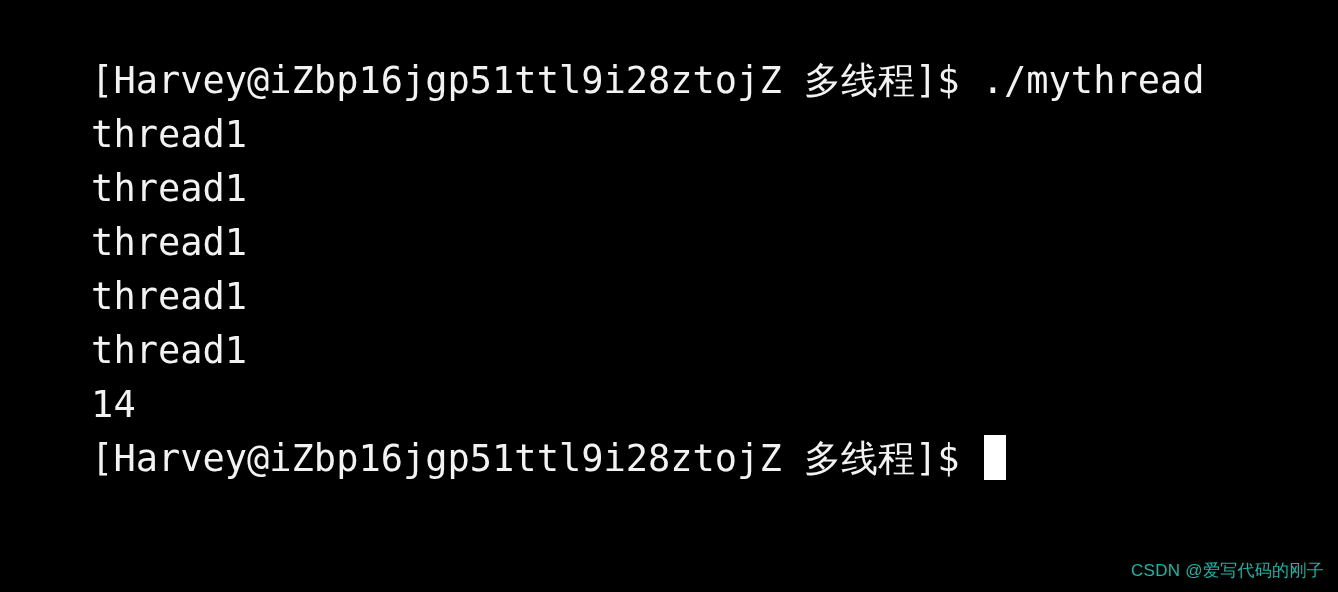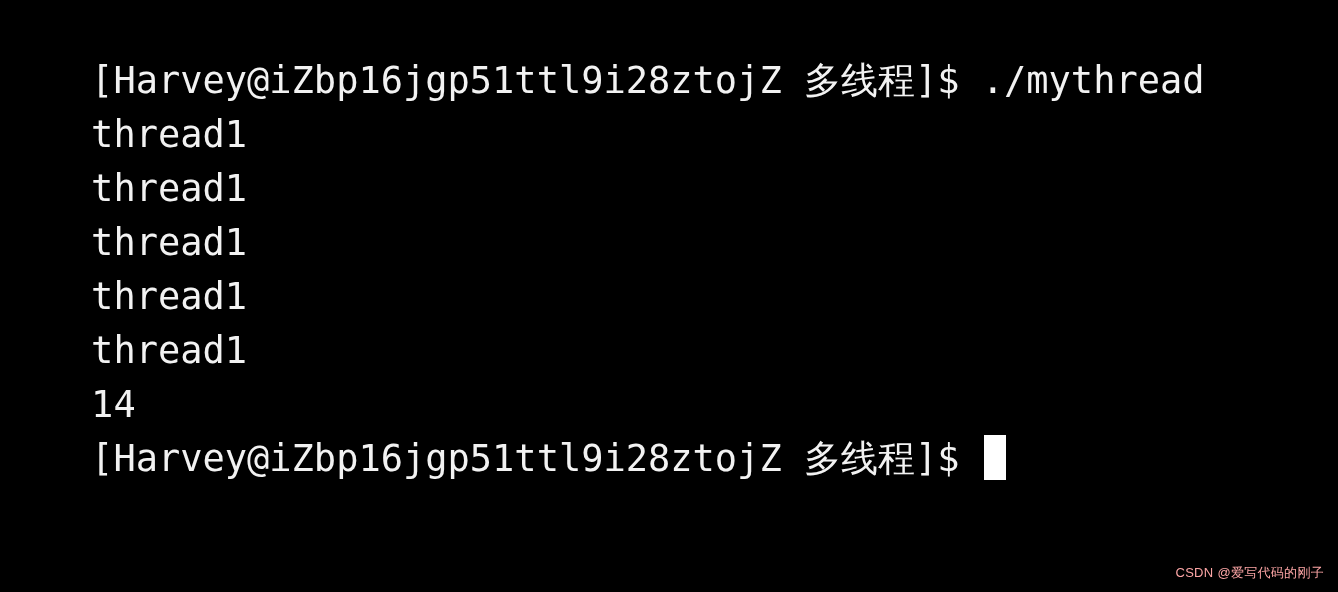--- a/index.html
+++ b/index.html
@@ -43,23 +43,23 @@
     width: 22px;
     height: 45px;
     background: #ffffff;
     vertical-align: -9px;
     margin-left: 2px;
   }
   #watermark {
     position: absolute;
     right: 14px;
     bottom: 10px;
-    color: #fca5a5;
+    color: #14b8a6;
     font-family: "Liberation Sans", "DejaVu Sans", sans-serif;
-    font-size: 13px;
+    font-size: 17px;
     letter-spacing: 0.3px;
     white-space: pre;
     text-align: right;
   }
 </style>
 </head>
 <body>
 
 <div id="terminal">
 

